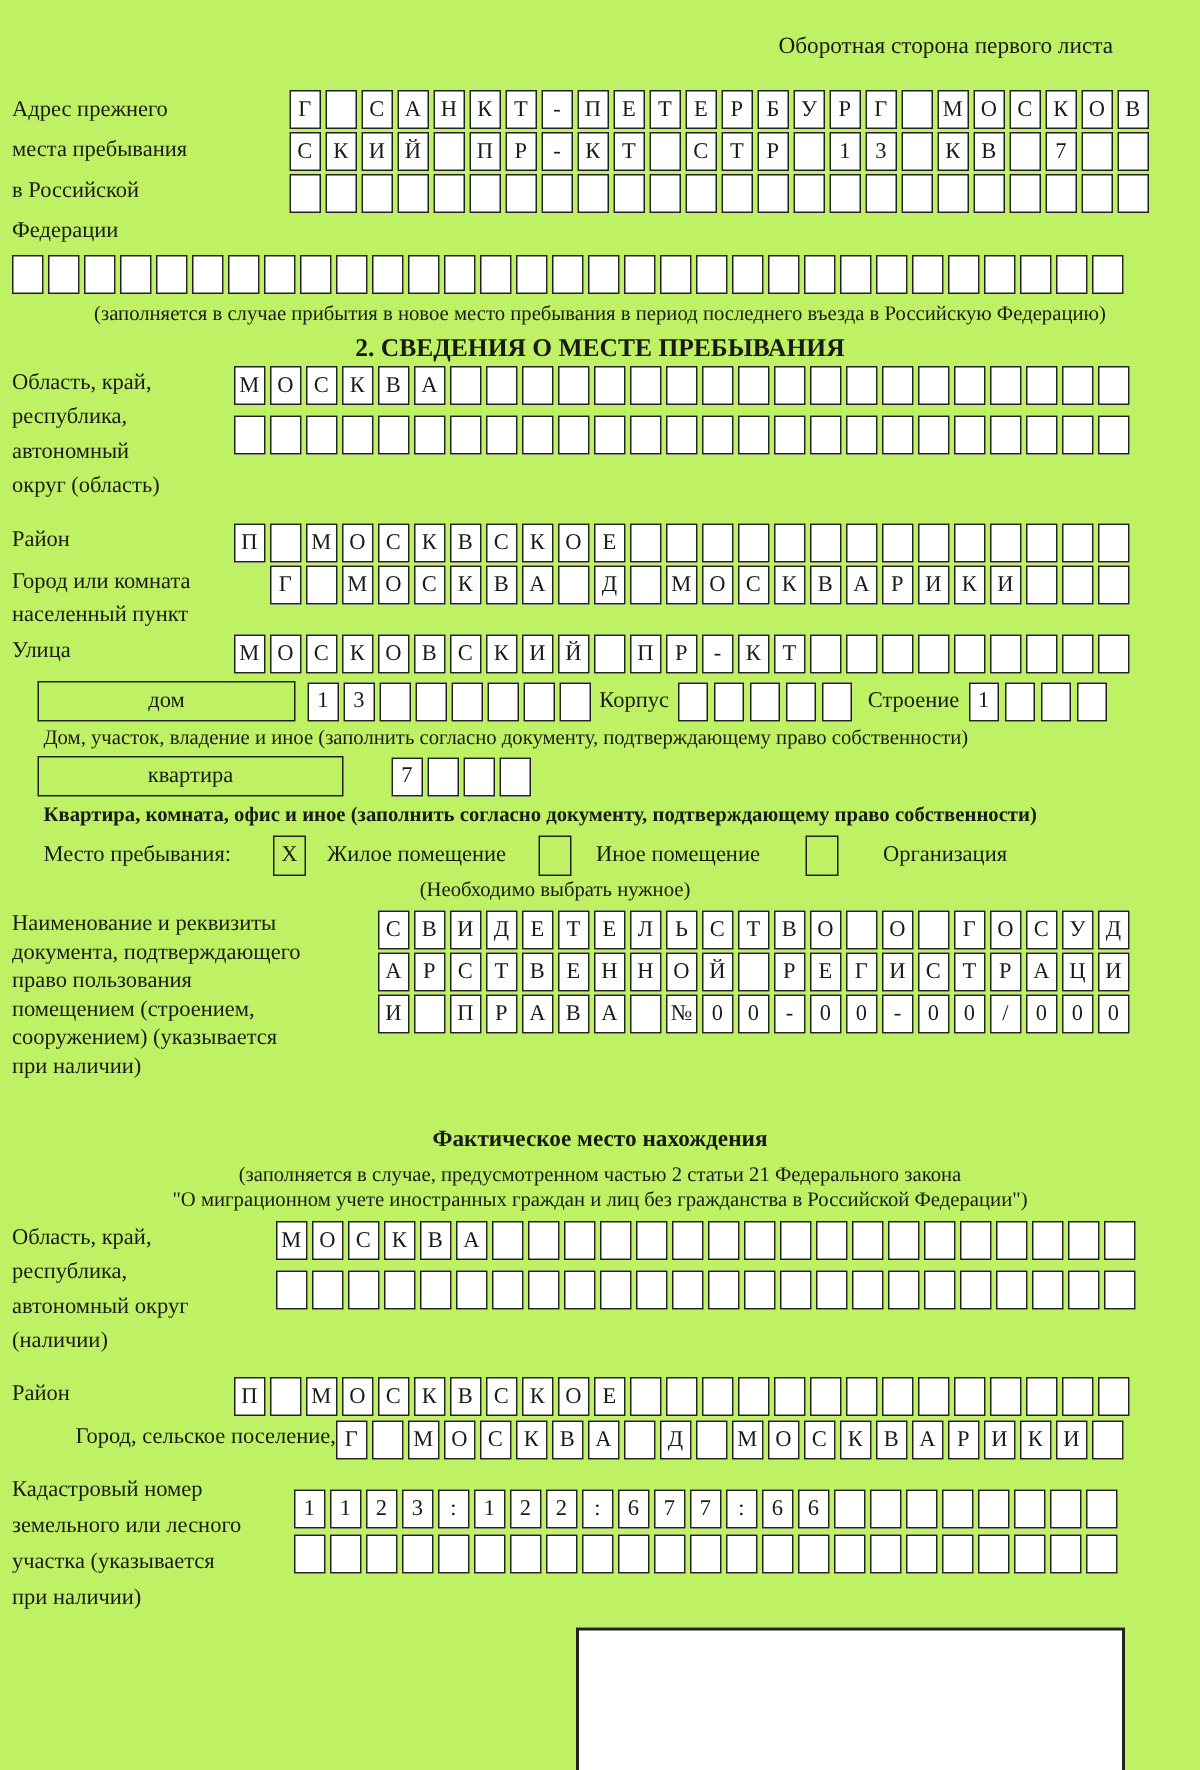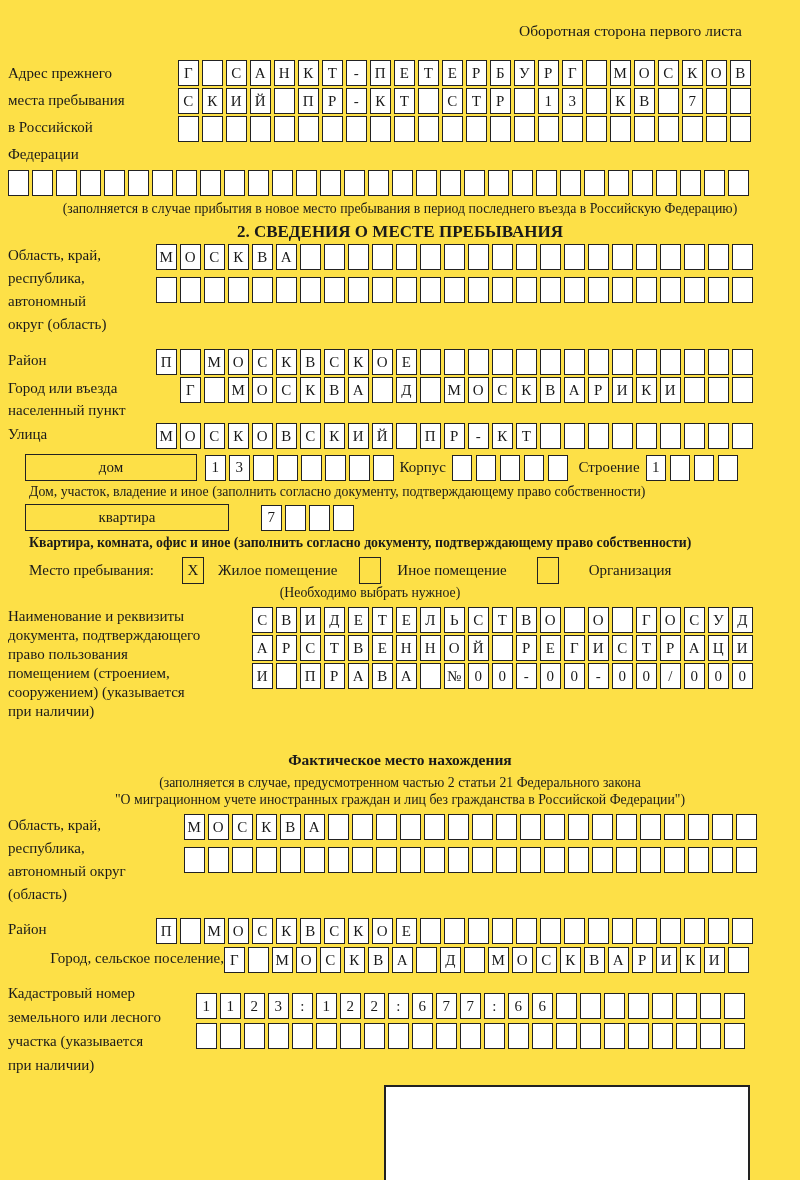--- a/index.html
+++ b/index.html
@@ -1,16 +1,16 @@
 <!DOCTYPE html>
 <html><head>
 <meta charset="utf-8">
 <style>
   html,body{margin:0;padding:0;background:#fff;}
-  .page{position:relative;width:800px;height:1180px;background:#fde047;overflow:hidden;
+  .page{position:relative;width:800px;height:1180px;background:#bef264;overflow:hidden;
         font-family:"Liberation Serif",serif;color:#1a1a1a;}
   .top-title{padding-top:22px;padding-right:58px;text-align:right;font-size:15.5px;}
   .frow{display:flex;align-items:flex-start;margin-left:8px;}
   .flabel{font-size:15px;line-height:22px;flex:0 0 auto;}
   .flabel div{white-space:nowrap;}
   .w-prev{width:170px;line-height:27px;}
   .w-reg{width:148px;line-height:23px;}
   .w-dist{width:148px;}
   .w-city{width:172px;line-height:22px;}
   .w-street{width:148px;}
@@ -47,21 +47,21 @@
   .stampwrap{margin-left:384px;margin-top:8px;width:376px;}
   .stampbox{box-sizing:border-box;width:366px;height:175px;border:2px solid #222;background:#fff;}
 </style>
 </head>
 <body>
 
 <div class="page">
 
   <div class="top-title">Оборотная сторона первого листа</div>
 
-  <div class="frow" style="margin-top:20px;">
+  <div class="frow" style="margin-top:20px;gap:15px;">
     <div class="flabel w-prev">
         <div>Адрес прежнего</div>
         <div>места пребывания</div>
         <div>в Российской</div>
         <div>Федерации</div>
       </div>
     <div class="rows">
       <div class="cells">
           <span class="cell">Г</span>
           <span class="cell"></span>
@@ -271,21 +271,21 @@
         <span class="cell"></span>
         <span class="cell"></span>
         <span class="cell"></span>
         <span class="cell"></span>
         <span class="cell"></span>
       </div>
   </div>
 
   <div class="frow mt2">
     <div class="flabel w-city">
-        <div>Город или въезда</div>
+        <div>Город или комната</div>
         <div>населенный пункт</div>
       </div>
     <div class="cells">
         <span class="cell">Г</span>
         <span class="cell"></span>
         <span class="cell">М</span>
         <span class="cell">О</span>
         <span class="cell">С</span>
         <span class="cell">К</span>
         <span class="cell">В</span>
@@ -478,21 +478,21 @@
   <div class="acenter anotes">
       <div>(заполняется в случае, предусмотренном частью 2 статьи 21 Федерального закона</div>
       <div>"О миграционном учете иностранных граждан и лиц без гражданства в Российской Федерации")</div>
     </div>
 
   <div class="frow mt6">
     <div class="flabel w-rega">
         <div>Область, край,</div>
         <div>республика,</div>
         <div>автономный округ</div>
-        <div>(область)</div>
+        <div>(наличии)</div>
       </div>
     <div class="rows g7">
       <div class="cells">
           <span class="cell">М</span>
           <span class="cell">О</span>
           <span class="cell">С</span>
           <span class="cell">К</span>
           <span class="cell">В</span>
           <span class="cell">А</span>
           <span class="cell"></span>

